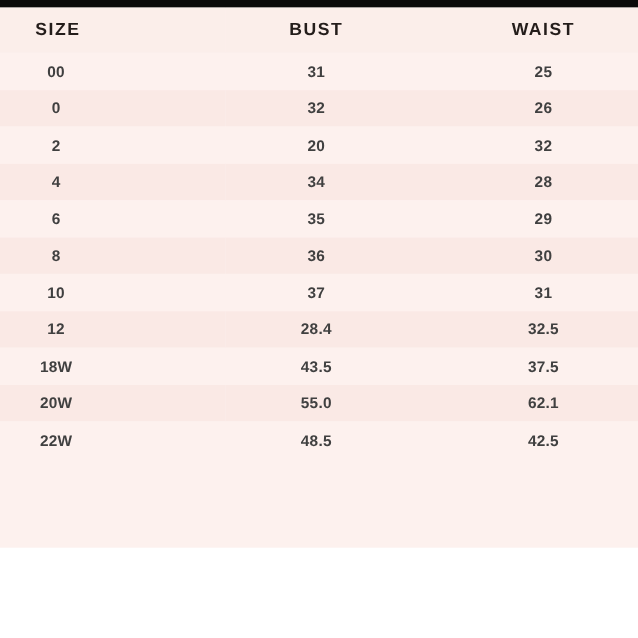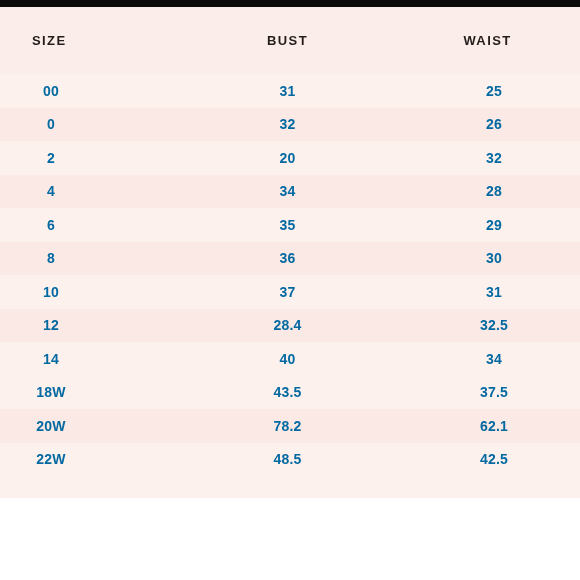--- a/index.html
+++ b/index.html
@@ -50,41 +50,41 @@
   table.size-table col.col-size  { width: 205px; }
   table.size-table col.col-bust  { width: 165px; }
   table.size-table col.col-waist { width: 210px; }
 
   thead tr.header-row {
     background: #fbeeea;
   }
 
   thead th {
     height: 41px;
-    padding: 13px;
-    font-size: 13px;
+    padding: 0;
+    font-size: 16px;
     font-weight: bold;
     letter-spacing: 1.4px;
     color: #241d1b;
     text-align: center;
     vertical-align: middle;
     font-family: "Liberation Sans", sans-serif;
   }
 
   
   thead th.th-size  { text-align: left;  padding-left: 32px; }
   thead th.th-bust  { }
   thead th.th-waist { padding-left: 38px; }
 
   tbody td {
     height: 33.5px;
     padding: 0;
     font-size: 14px;
     font-weight: bold;
-    color: #0369a1;
+    color: #404040;
     text-align: center;
     vertical-align: middle;
     letter-spacing: 0.2px;
     font-family: "Liberation Sans", sans-serif;
   }
 
   tbody td.cell-size  { padding-right: 103px; }
   tbody td.cell-bust  { padding-right: 0px; }
   tbody td.cell-waist { padding-left: 38px; }
 
@@ -165,36 +165,31 @@
           <td class="cell-bust">37</td>
           <td class="cell-waist">31</td>
         </tr>
 
         <tr class="row-even">
           <td class="cell-size">12</td>
           <td class="cell-bust">28.4</td>
           <td class="cell-waist">32.5</td>
         </tr>
 
-        <tr class="row-odd">
-          <td class="cell-size">14</td>
-          <td class="cell-bust">40</td>
-          <td class="cell-waist">34</td>
-        </tr>
 
 
         <tr class="row-odd">
           <td class="cell-size">18W</td>
           <td class="cell-bust">43.5</td>
           <td class="cell-waist">37.5</td>
         </tr>
 
         <tr class="row-even">
           <td class="cell-size">20W</td>
-          <td class="cell-bust">78.2</td>
+          <td class="cell-bust">55.0</td>
           <td class="cell-waist">62.1</td>
         </tr>
 
         <tr class="row-odd">
           <td class="cell-size">22W</td>
           <td class="cell-bust">48.5</td>
           <td class="cell-waist">42.5</td>
         </tr>
 
       </tbody>

